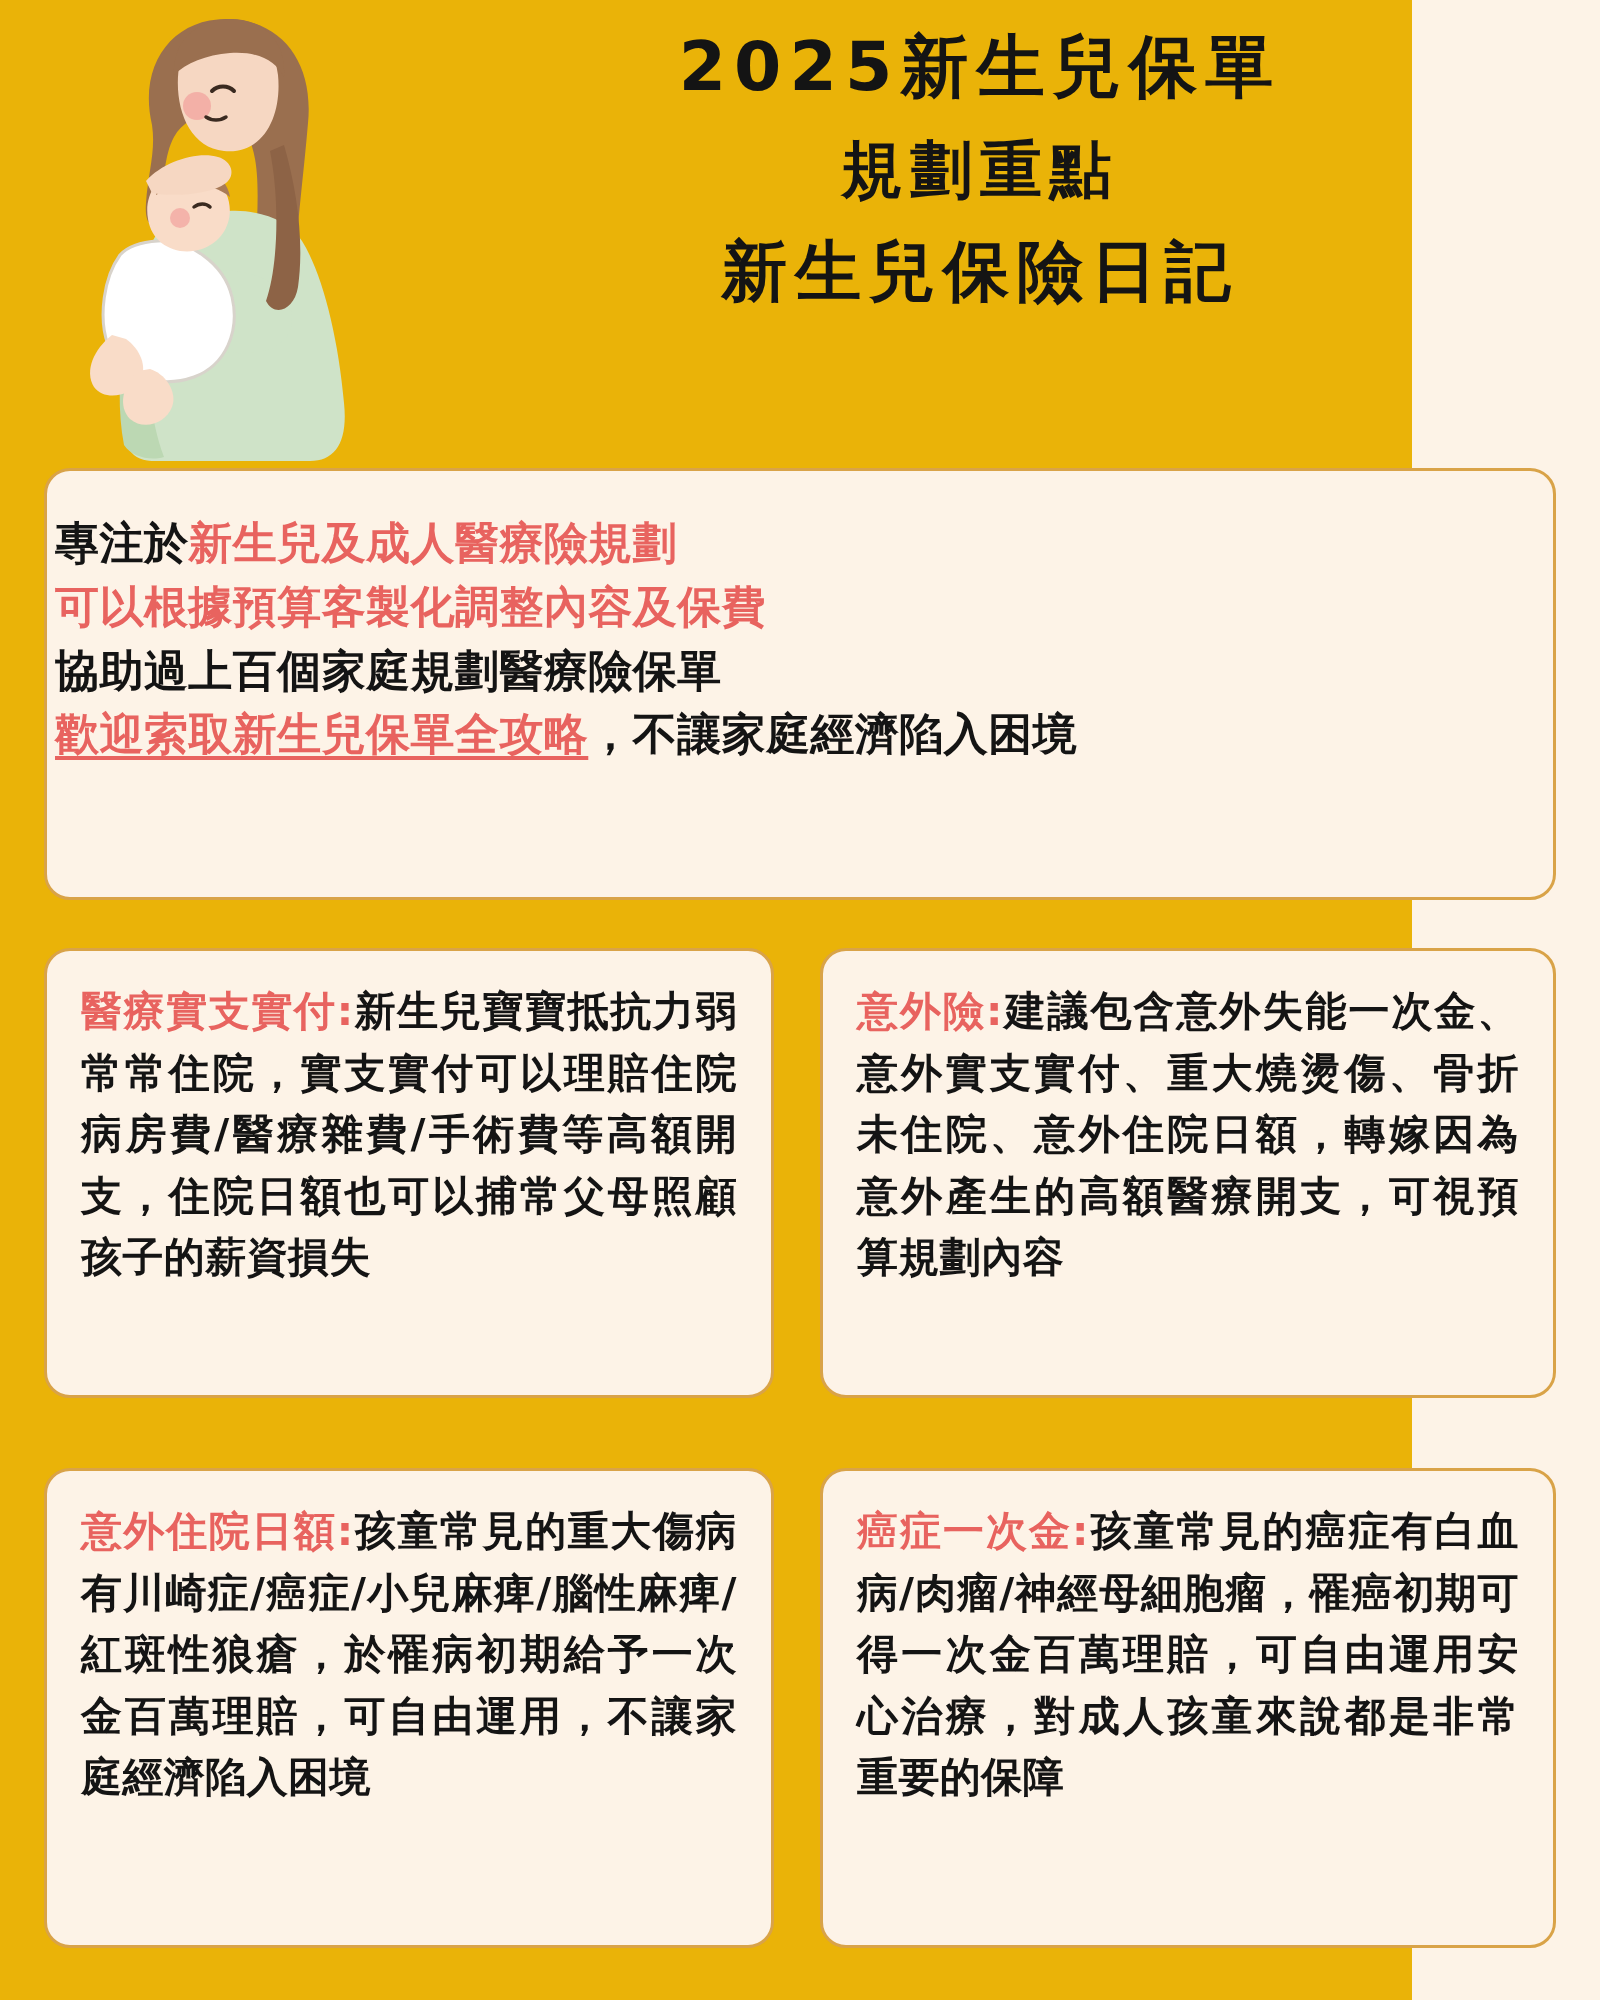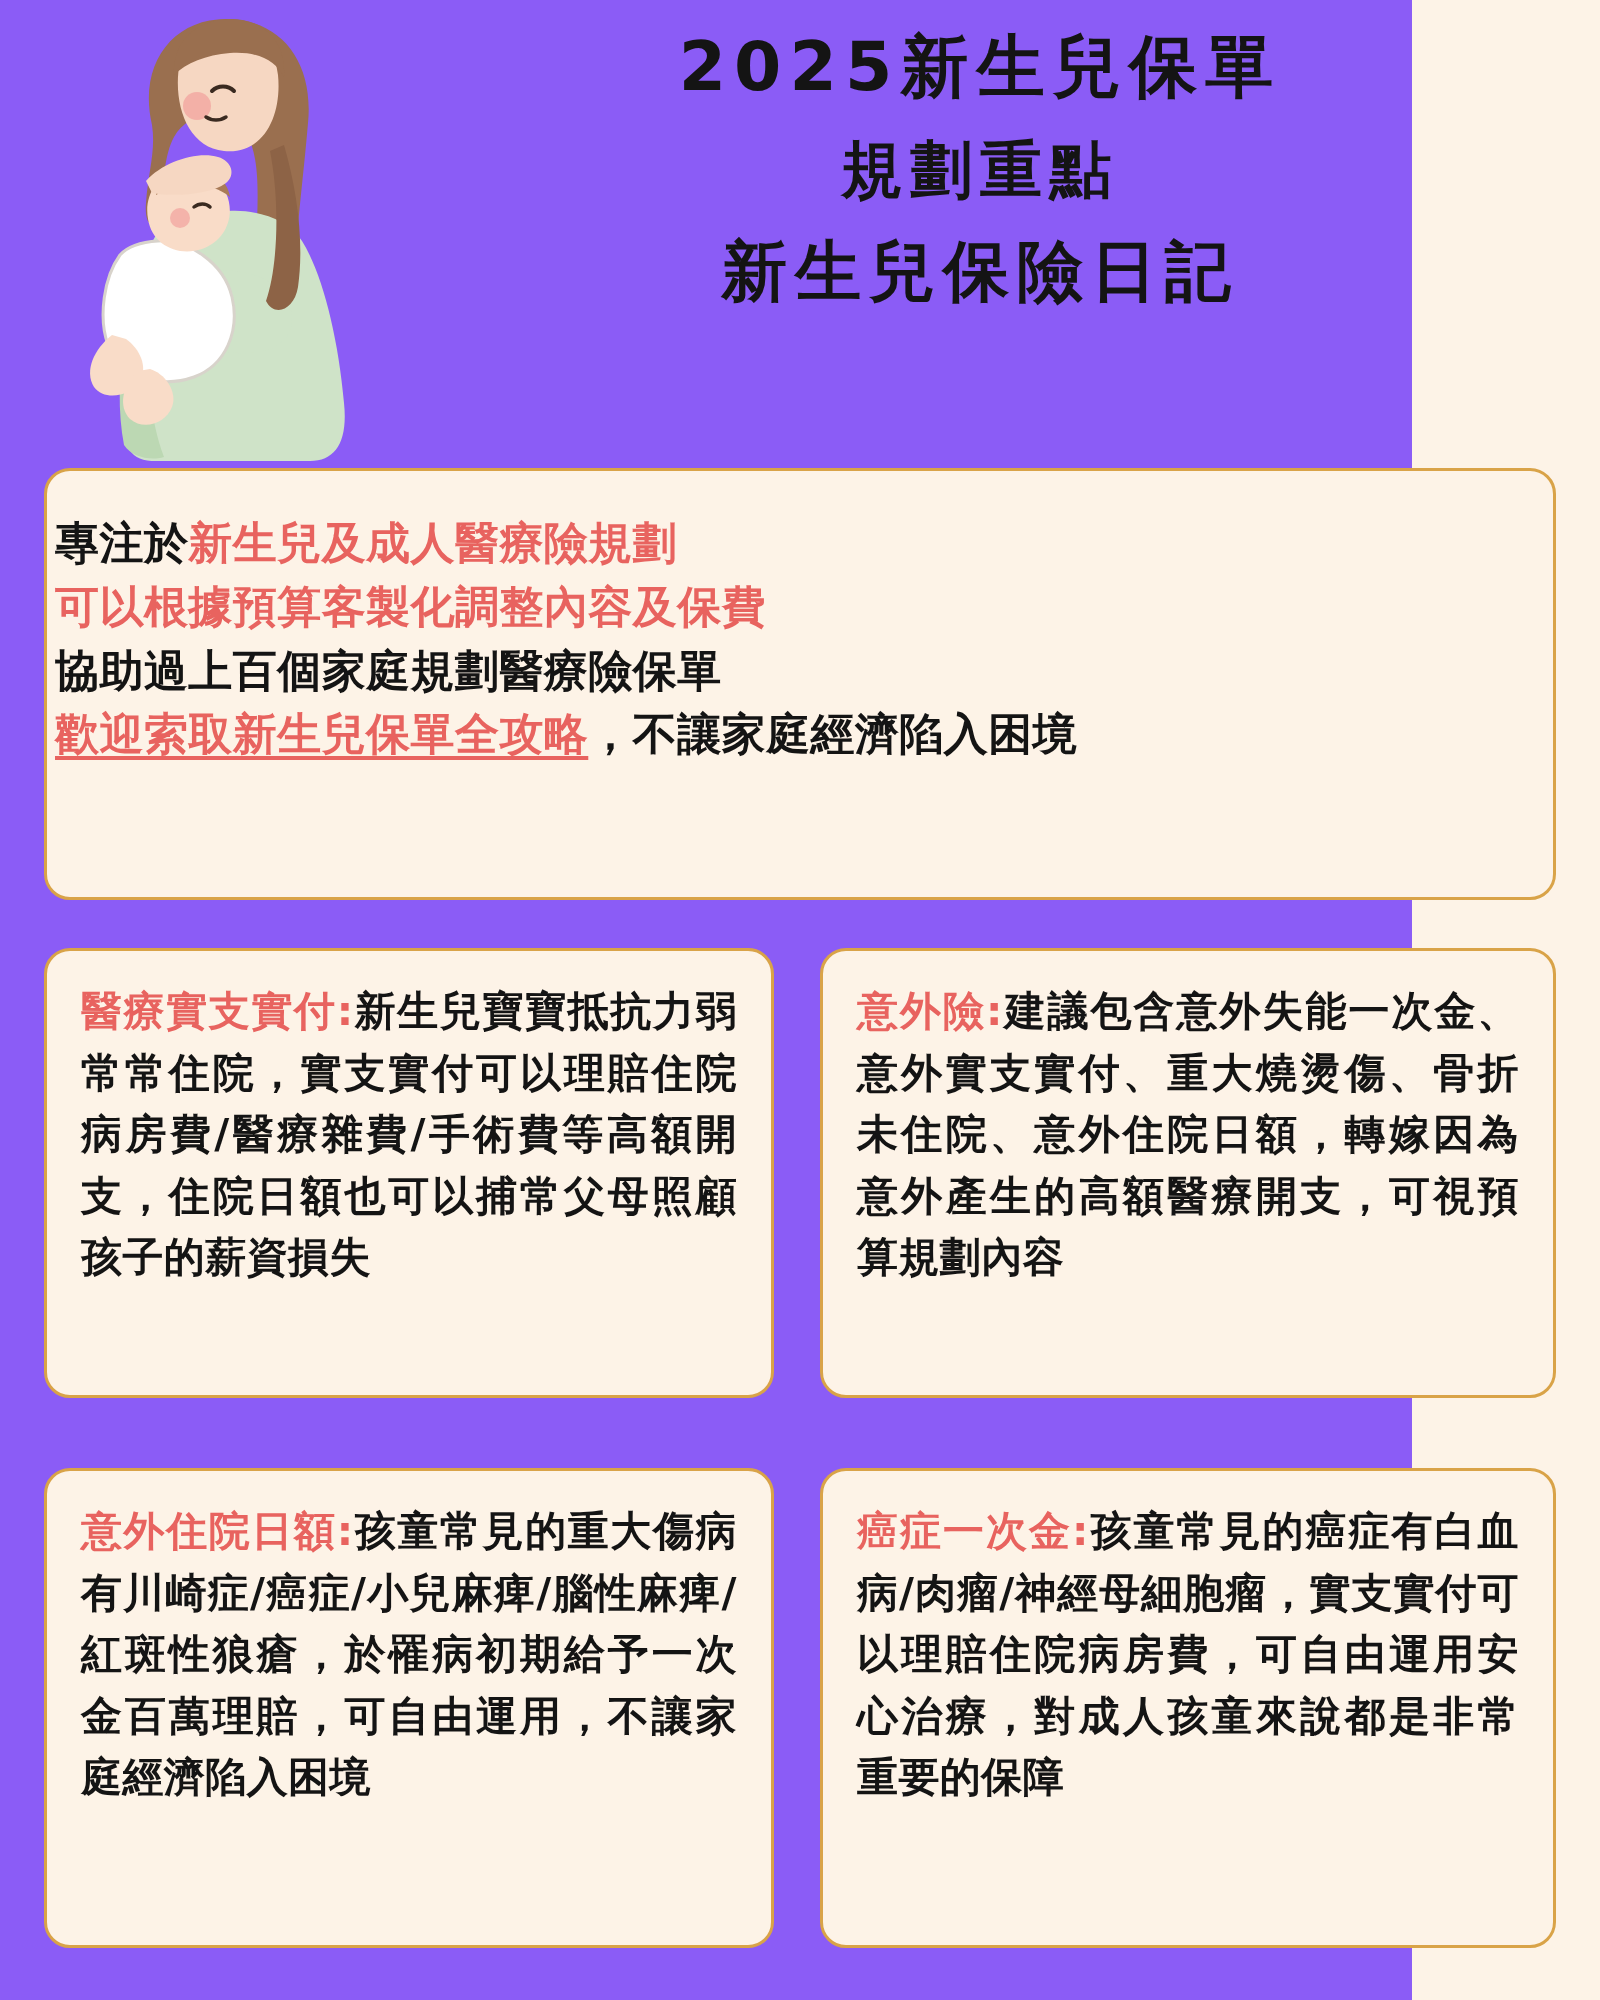--- a/index.html
+++ b/index.html
@@ -11,21 +11,21 @@
     width: 1600px;
     height: 2000px;
     font-family: "Liberation Sans", "DejaVu Sans", sans-serif;
     color: #1b1b1b;
     position: relative;
     overflow: hidden;
   }
   .page {
     width: 1412px;
     height: 2000px;
-    background: #8b5cf6;
+    background: #eab308;
     position: relative;
     box-sizing: border-box;
   }
 
   
   .header {
     position: relative;
     height: 455px;
   }
   .illus {
@@ -184,17 +184,17 @@
   </div>
 
   <div class="card card-left-bot">
     <div class="body-text">
       <span class="label">意外住院日額</span><span class="label">:</span><span>孩童常見的重大傷病有川崎症/癌症/小兒麻痺/腦性麻痺/紅斑性狼瘡，於罹病初期給予一次金百萬理賠，可自由運用，不讓家庭經濟陷入困境</span>
     </div>
   </div>
 
   <div class="card card-right-bot">
     <div class="body-text">
-      <span class="label">癌症一次金</span><span class="label">:</span><span>孩童常見的癌症有白血病/肉瘤/神經母細胞瘤，實支實付可以理賠住院病房費，可自由運用安心治療，對成人孩童來說都是非常重要的保障</span>
+      <span class="label">癌症一次金</span><span class="label">:</span><span>孩童常見的癌症有白血病/肉瘤/神經母細胞瘤，罹癌初期可得一次金百萬理賠，可自由運用安心治療，對成人孩童來說都是非常重要的保障</span>
     </div>
   </div>
 
 </div>
 
 </body></html>

